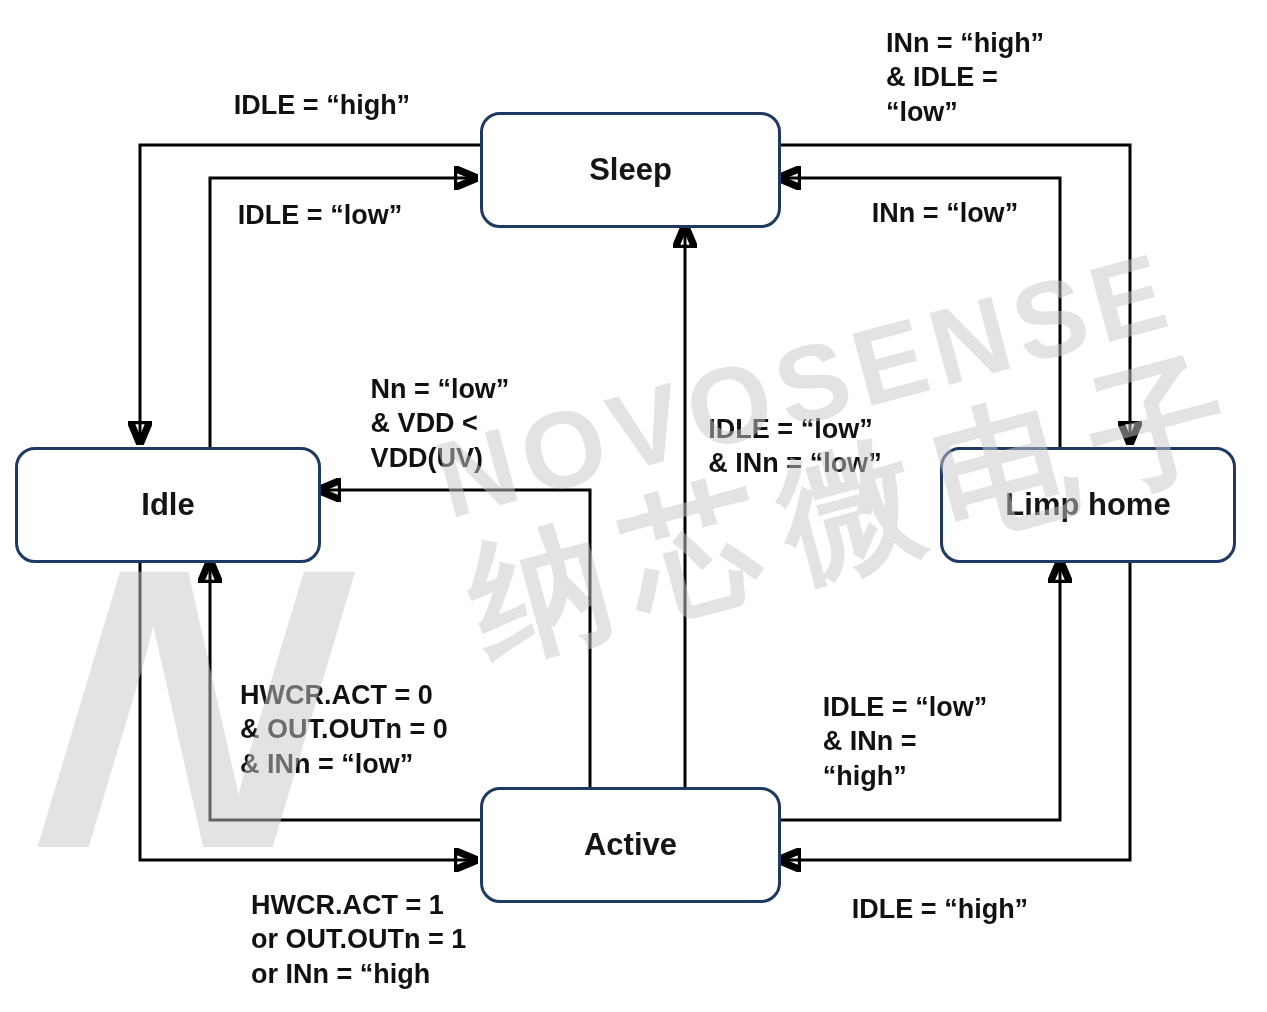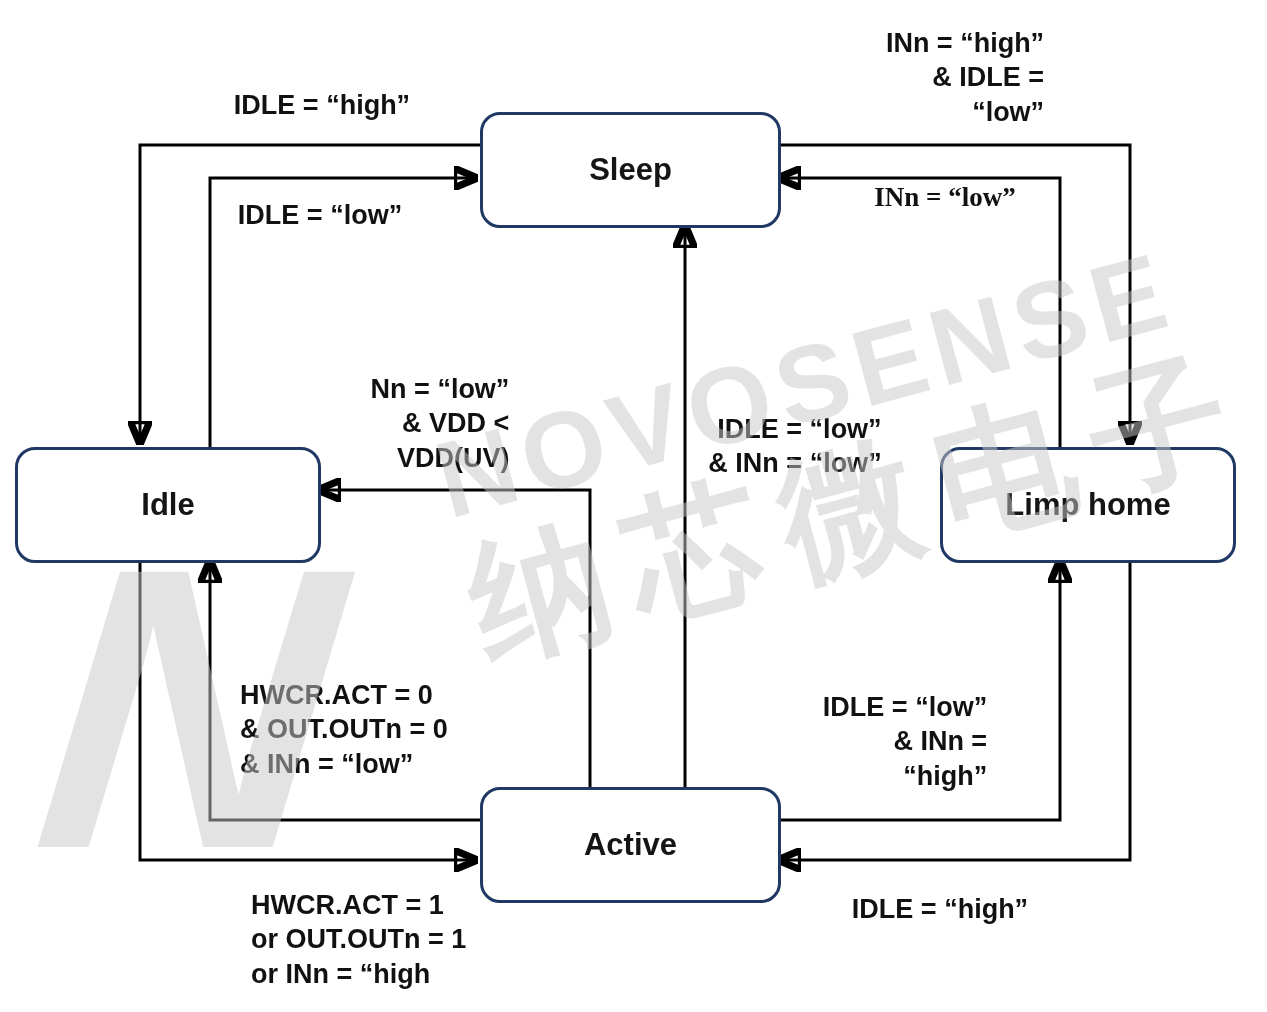--- a/index.html
+++ b/index.html
@@ -16,25 +16,25 @@
   }
   #state-sleep {left:480px;top:112px;width:295px;height:110px;}
   #state-idle  {left:15px; top:447px;width:300px;height:110px;}
   #state-limp  {left:940px;top:447px;width:290px;height:110px;}
   #state-active{left:480px;top:787px;width:295px;height:110px;}
 
   .tlabel{
     position:absolute;z-index:20;font-weight:700;font-size:27px;line-height:1.27;
     color:#111;white-space:pre-line;
   }
-  .center{transform:translateX(-50%);text-align:right;}
+  .center{transform:translateX(-50%);text-align:left;}
   #lbl-sleep-idle      {left:322px;top:88px;}
   #lbl-idle-sleep      {left:320px;top:198px;}
   #lbl-sleep-limp      {left:965px;top:26px;}
-  #lbl-limp-sleep      {left:945px;top:180px;font-family:Liberation Serif, serif;}
+  #lbl-limp-sleep      {left:945px;top:196px;}
   #lbl-active-sleep    {left:795px;top:412px;}
   #lbl-active-idle-uv  {left:428px;top:372px;margin-left:12px;}
   #lbl-active-idle     {left:213px;top:678px;margin-left:27px;}
   #lbl-idle-active     {left:220px;top:888px;margin-left:31px;}
   #lbl-active-limp     {left:905px;top:690px;}
   #lbl-limp-active     {left:940px;top:892px;}
 
   .watermark{position:absolute;inset:0;z-index:50;pointer-events:none;opacity:.5;}
   .wm-logo{
     position:absolute;left:45px;top:545px;

